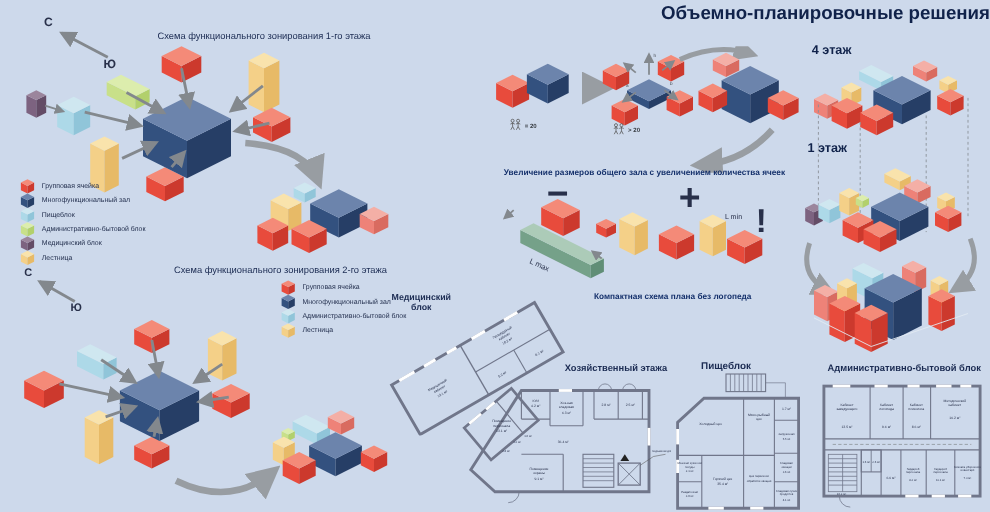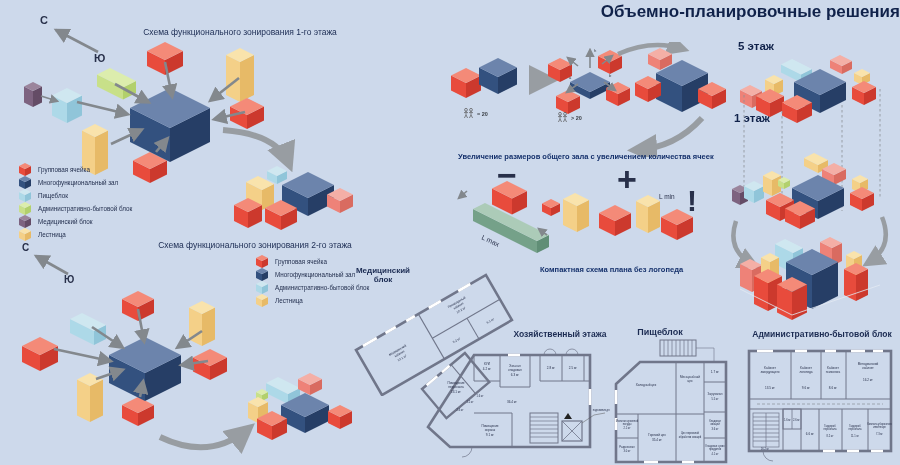--- a/index.html
+++ b/index.html
@@ -490,22 +490,22 @@
       <polygon points="206,52 222,60 222,75 206,67" fill="#E84B3C"></polygon>
       <polygon points="238,52 222,60 222,75 238,67" fill="#CC392D"></polygon>
       <polygon points="222,44 238,52 222,60 206,52" fill="#F48A78"></polygon>
     </g>
   <text x="204" y="34" font-size="6.5" fill="#333">L min</text>
   <text x="232" y="46" font-size="30" font-weight="bold" fill="#D93A31">!</text>
 </svg>
 
 <div class="abs cap" style="left:540px;top:265px;width:180px">Компактная схема плана без логопеда</div>
 
-<div class="abs floor-lb" style="left:738px;top:40px">5 этаж</div>
-<div class="abs floor-lb" style="left:734px;top:112px">1 этаж</div>
+<div class="abs floor-lb" style="left:738px;top:40px">4 этаж</div>
+<div class="abs floor-lb" style="left:734px;top:129px">1 этаж</div>
 
 <svg class="abs" style="left:722px;top:25px" width="175" height="300" viewBox="0 0 175 300">
   <defs>
       <marker id="mE" markerWidth="5" markerHeight="5" refX="3.5" refY="2.5" orient="auto">
         <path d="M0,0L5,2.5L0,5z" fill="#989DA2"></path>
       </marker>
     </defs>
   <g transform="translate(0,8)">
     <g>
         <polygon points="18,57 30,63 30,75 18,69" fill="#EE8278"></polygon>

